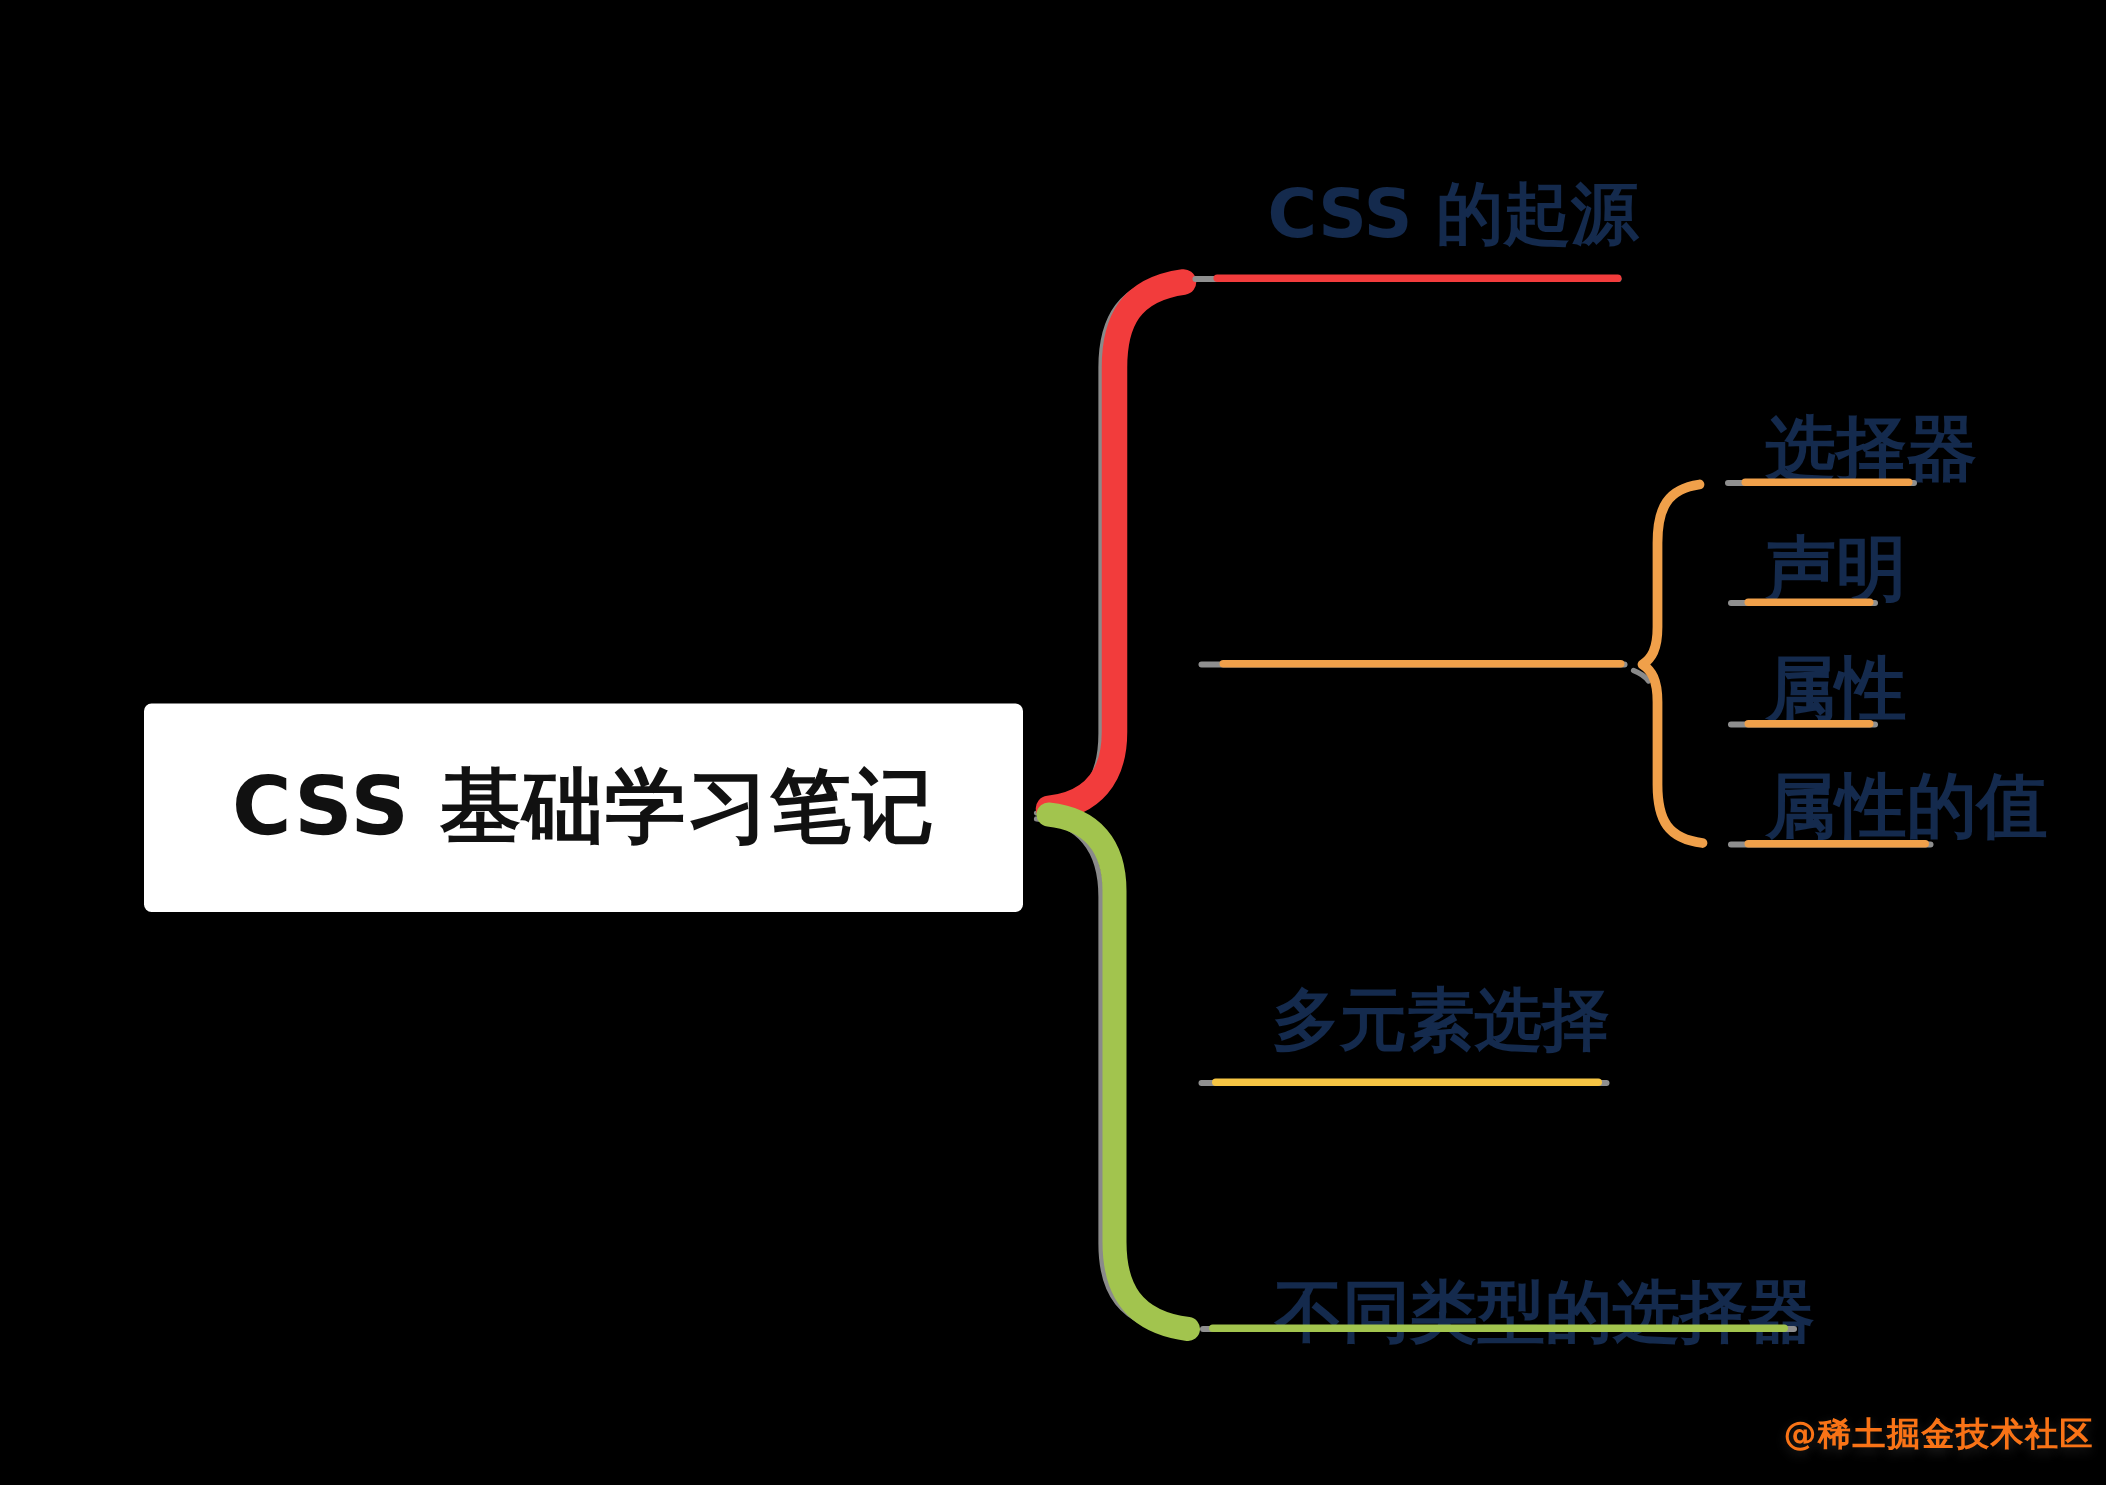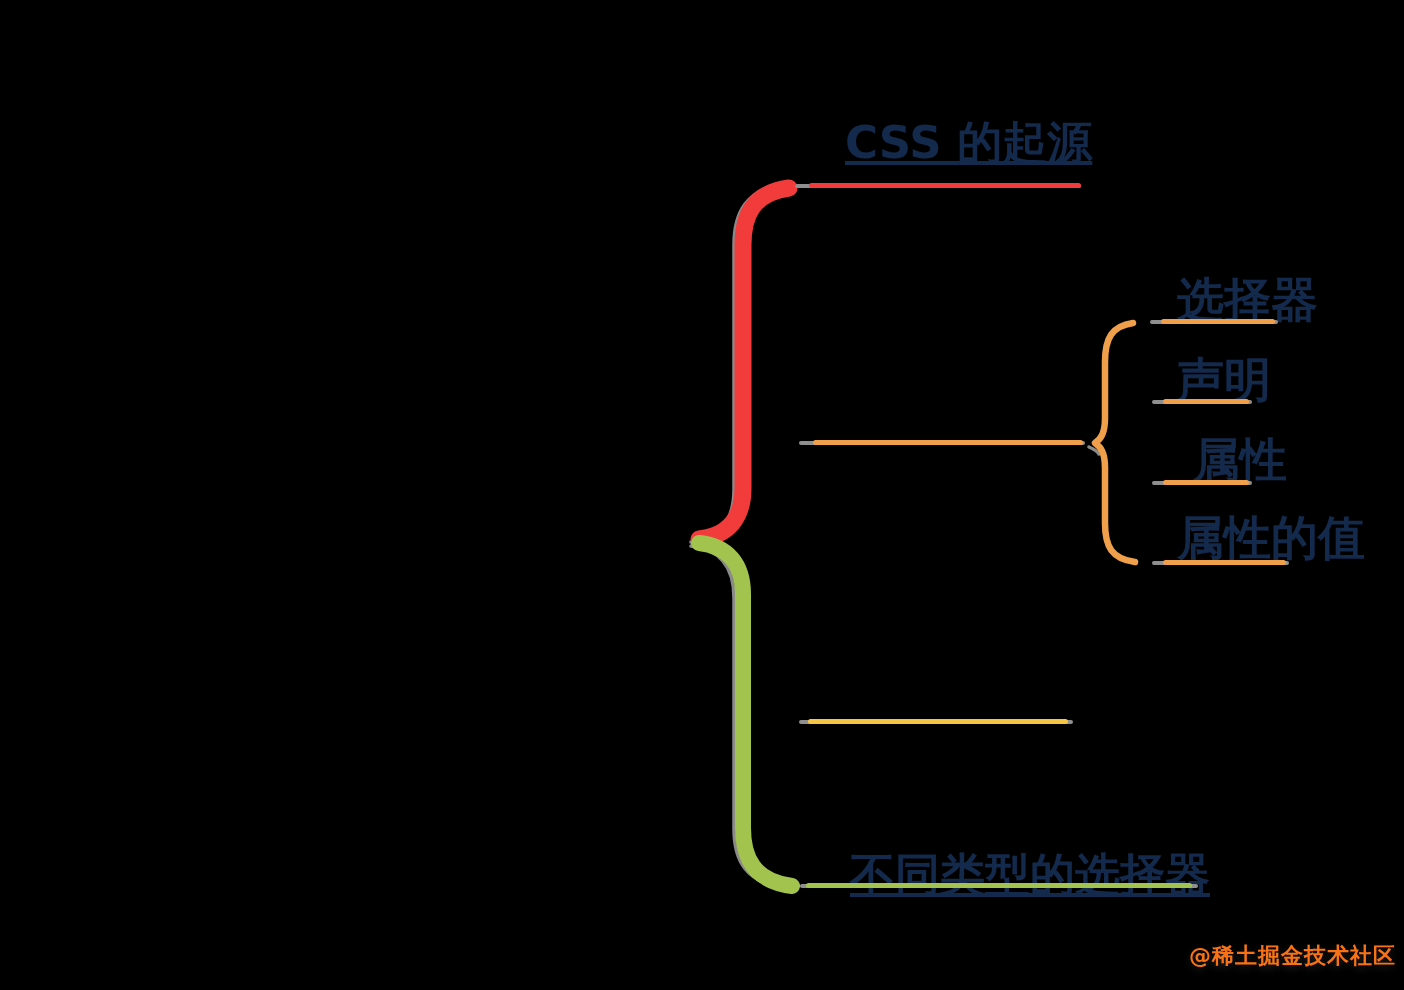--- a/index.html
+++ b/index.html
@@ -13,21 +13,21 @@
     background:#ffffff;border-radius:5px;
     display:flex;align-items:center;justify-content:center;
   }
   .root-node .root-label{
     color:#111111;font-size:54px;font-weight:800;letter-spacing:1px;white-space:nowrap;
   }
   
   .blabel{
     position:absolute;color:#142A4D;font-weight:800;white-space:nowrap;line-height:1;
   }
-  .blabel.lv1{font-size:45px;text-decoration:underline;}
+  .blabel.lv1{font-size:45px;}
   .blabel.lv2{font-size:47px;}
   
   .bline{position:absolute;}
   .bline .base{
     position:absolute;left:0;right:0;top:1px;height:4px;background:#8f8f8f;border-radius:2px;
   }
   .bline .ink{position:absolute;top:0;height:5px;border-radius:3px;}
   .ink.c-red{background:#F23C3C;}
   .ink.c-orange{background:#F0A04A;}
   .ink.c-yellow{background:#F6C544;}
@@ -58,20 +58,23 @@
     <path class="shadow" d="M 1089 447 C 1094 449, 1097 451, 1099 454"></path>
 
     <path class="trunk-red" d="M 699 539 C 728 536, 743 518, 743 488 L 743 245 C 743 215, 753 193, 789 188"></path>
 
     <path class="trunk-green" d="M 699 543 C 728 546, 743 564, 743 594 L 743 828 C 743 858, 754 881, 792 886"></path>
 
     <path class="brace-orange" d="M 1133 323 C 1112 326, 1105 338, 1105 362 L 1105 418 C 1105 433, 1101 439, 1095 443
              C 1101 447, 1105 453, 1105 468 L 1105 523 C 1105 547, 1112 559, 1135 562"></path>
   </svg>
 
+  <div class="root-node">
+    <span class="root-label">CSS 基础学习笔记</span>
+  </div>
 
   <div class="blabel lv1" style="left:845px;top:120px;">CSS 的起源</div>
   <div class="bline" style="left:795px;top:183px;width:286px;height:6px;">
     <i class="base"></i>
       <i class="ink c-red" style="left:14px;right:0;"></i>
   </div>
 
   <div class="bline" style="left:799px;top:440px;width:286px;height:6px;">
     <i class="base"></i>
       <i class="ink c-orange" style="left:14px;right:2px;"></i>
@@ -82,32 +85,33 @@
     <i class="base"></i>
       <i class="ink c-orange" style="left:11px;right:3px;"></i>
   </div>
 
   <div class="blabel lv2" style="left:1177px;top:356px;">声明</div>
   <div class="bline" style="left:1152px;top:399px;width:100px;height:5px;">
     <i class="base"></i>
       <i class="ink c-orange" style="left:11px;right:3px;"></i>
   </div>
 
-  <div class="blabel lv2" style="left:1177px;top:436px;margin-left:16px;">属性</div>
+  <div class="blabel lv2" style="left:1177px;top:436px;">属性</div>
   <div class="bline" style="left:1152px;top:480px;width:100px;height:5px;">
     <i class="base"></i>
       <i class="ink c-orange" style="left:11px;right:3px;"></i>
   </div>
 
   <div class="blabel lv2" style="left:1177px;top:514px;">属性的值</div>
   <div class="bline" style="left:1152px;top:560px;width:137px;height:5px;">
     <i class="base"></i>
       <i class="ink c-orange" style="left:11px;right:3px;"></i>
   </div>
 
+  <div class="blabel lv1" style="left:848px;top:657px;">多元素选择</div>
   <div class="bline" style="left:799px;top:719px;width:274px;height:7px;">
     <i class="base"></i>
       <i class="ink c-yellow" style="left:9px;right:5px;"></i>
   </div>
 
   <div class="blabel lv1" style="left:850px;top:852px;">不同类型的选择器</div>
   <div class="bline" style="left:800px;top:883px;width:398px;height:6px;">
     <i class="base"></i>
       <i class="ink c-green" style="left:6px;right:6px;"></i>
   </div>

